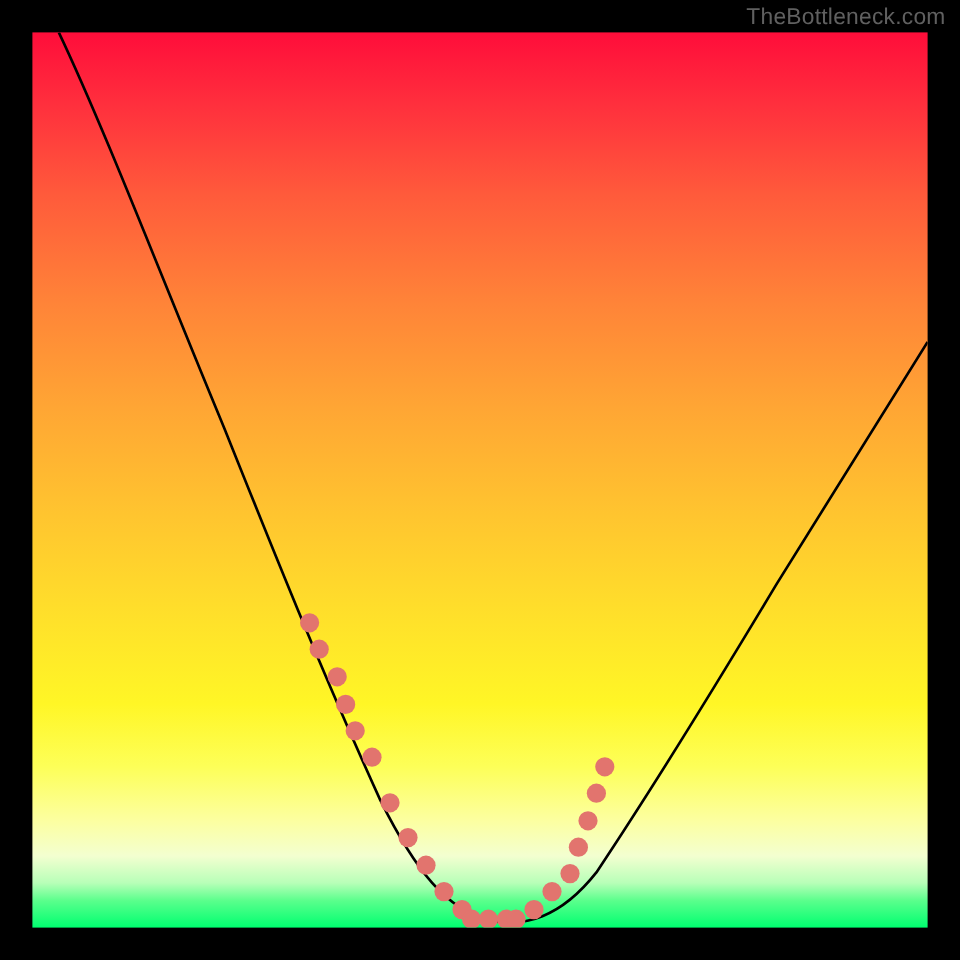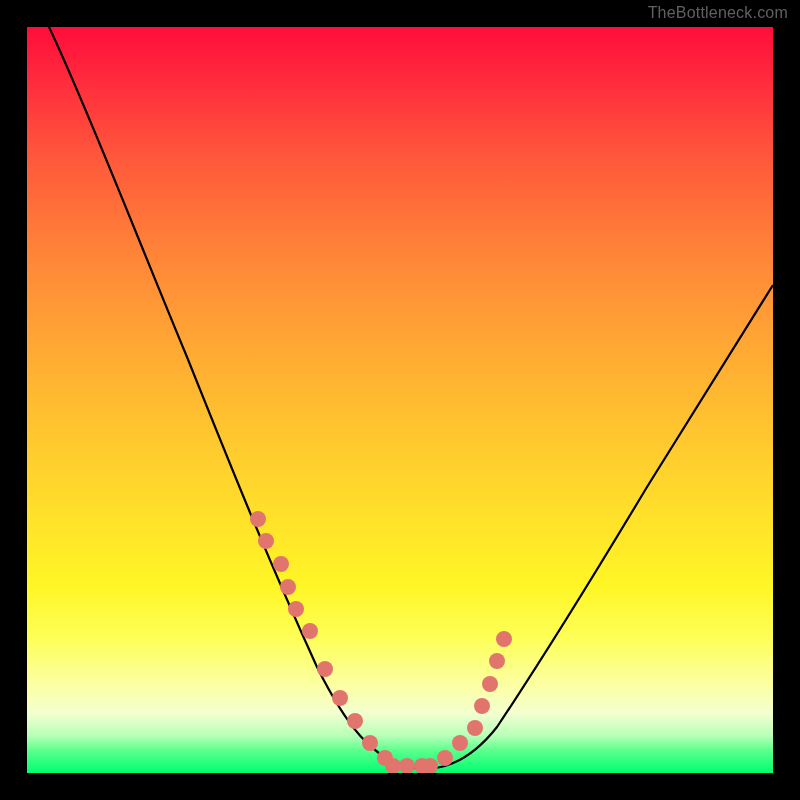--- a/index.html
+++ b/index.html
@@ -51,21 +51,21 @@
     position: absolute;
     inset: 0;
     width: 100%;
     height: 100%;
   }
   .attribution {
     position: absolute;
     top: 4px;
     right: 12px;
     color: #606060;
-    font-size: 16px;
+    font-size: 19px;
     letter-spacing: 0.2px;
   }
 </style>
 </head>
 <body>
 
 <div class="frame">
 
   <div class="attribution">TheBottleneck.com</div>
 

